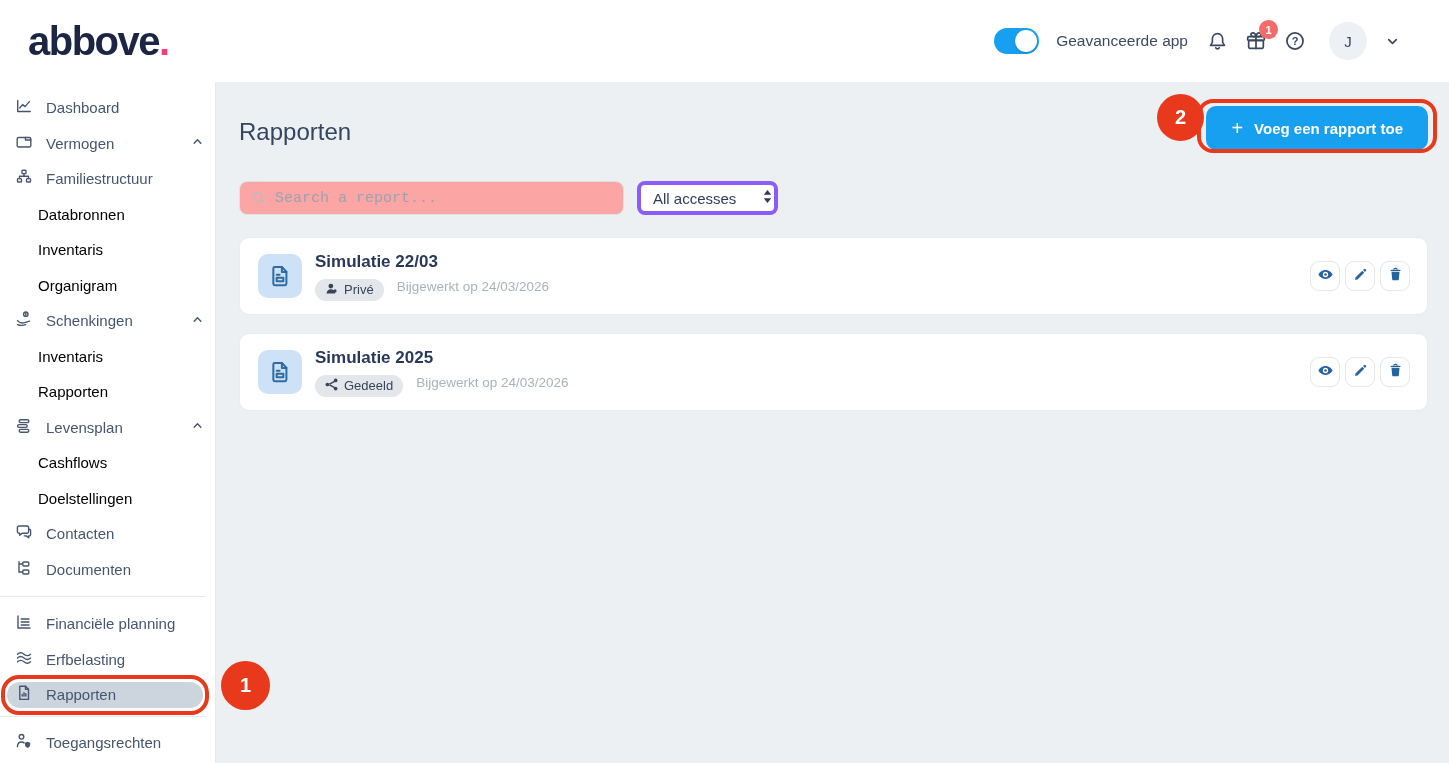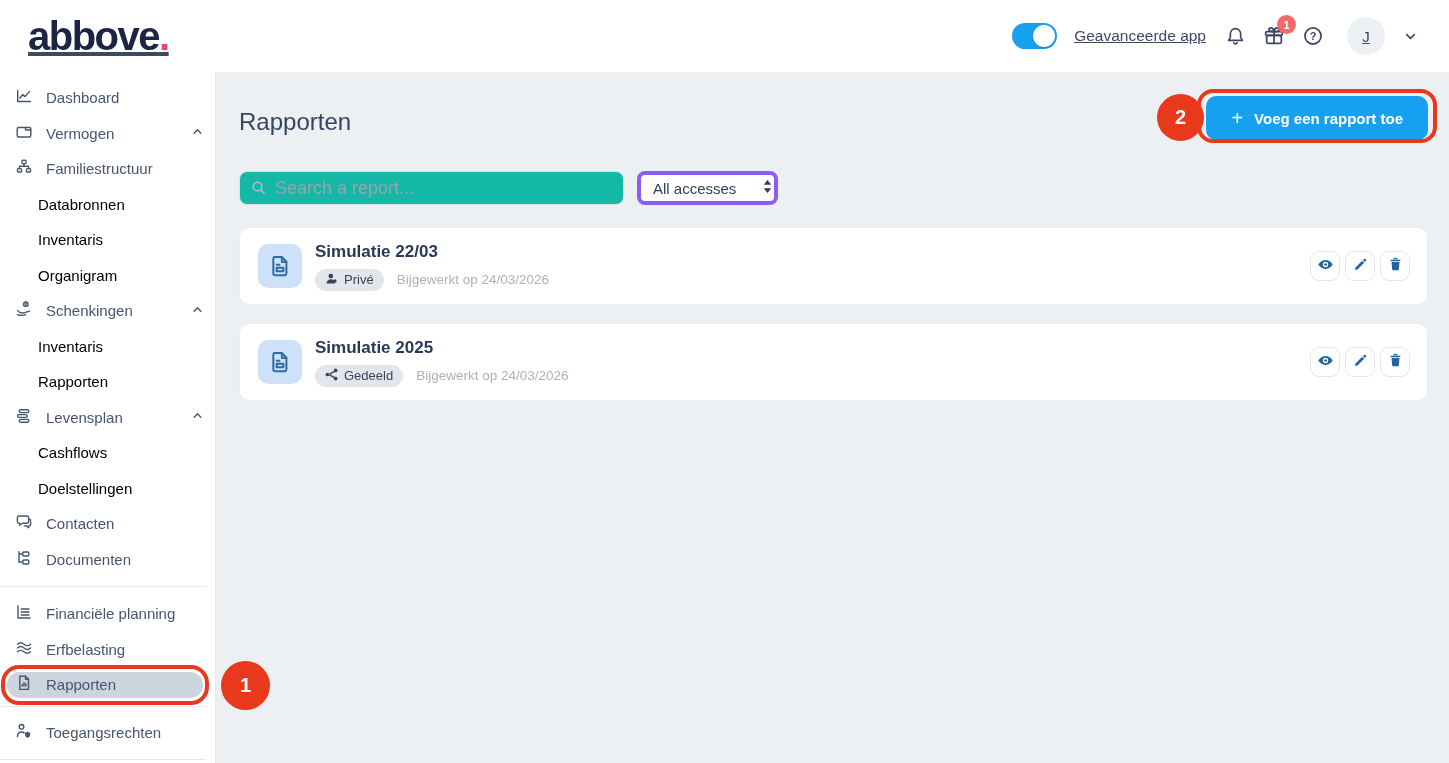--- a/index.html
+++ b/index.html
@@ -1,22 +1,22 @@
 <!DOCTYPE html>
 <html><head>
 <meta charset="utf-8">
 <style>
   * { margin:0; padding:0; box-sizing:border-box; }
   html,body { width:1449px; height:763px; overflow:hidden;
     font-family:"Liberation Sans", sans-serif; background:#fff; }
   body { position:relative; color:#3d4a63; }
 
   
-  .header { height:72px; display:flex; align-items:center; justify-content:space-between;
-    padding:0 30px 0 28px; background:#fff;text-decoration:underline; }
+  .header { height:82px; display:flex; align-items:center; justify-content:space-between;
+    padding:0 48px 0 28px; background:#fff; }
   .logo { font-size:40px; font-weight:800; letter-spacing:-1.5px; color:#1c2644; line-height:1; }
   .logo .dot { color:#f23f79; }
   .header-right { display:flex; align-items:center; gap:17px; color:#3b4660; }
   .toggle { width:45px; height:26px; border-radius:13px; background:#18a0f0; position:relative; cursor:pointer; }
   .toggle .knob { position:absolute; top:2px; right:2px; width:22px; height:22px; border-radius:50%;
     background:#fff; box-shadow:0 1px 2px rgba(0,0,0,.2); }
   .toggle-label { font-size:15.5px; color:#3d4a63; margin-right:2px; }
   .icon-btn { display:flex; align-items:center; justify-content:center; cursor:pointer; position:relative; }
   .gift-badge { position:absolute; top:-10px; right:-11px; min-width:19px; height:19px; border-radius:50%;
     background:#f56a6a; color:#fff; font-size:11px; font-weight:700;
@@ -51,36 +51,36 @@
     background:#18a0f0; color:#fff; border:none; border-radius:10px; height:44px; padding:0 25px;
     font-family:inherit; font-size:15px; font-weight:700; cursor:pointer; }
   .add-btn .plus { font-size:20px; font-weight:400; line-height:1; }
   .add-btn::after { content:''; position:absolute; inset:-7px -9px -3px -9px;
     border:4px solid #e8391d; border-radius:16px; pointer-events:none; }
 
   
   .filters { display:flex; gap:13px; margin-top:31px; }
   .search-box { position:relative; width:385px; }
   .search-box input { width:100%; height:34px; border:1px solid #dfe3e8; border-radius:8px;
-    background:#14b8a6; padding:0 12px 0 35px; font-family:Liberation Sans, sans-serif; font-size:18px; color:#33455f; outline:none; }
+    background:#fca5a5; padding:0 12px 0 35px; font-family:Liberation Mono, monospace; font-size:15px; color:#33455f; outline:none; }
   .search-box input::placeholder { color:#9aa3b0; }
   .search-box .mag { position:absolute; left:11px; top:8px; color:#b6bdc7; }
   .select-box { width:141px; height:34px; border:4px solid #8b5cf6; border-radius:8px; background:#fff;
     display:flex; align-items:center; justify-content:space-between; padding:0 0 0 12px;
     font-size:15px; color:#2f3e57; cursor:pointer; }
 
   
   .cards { margin-top:22px; }
   .card { background:#fff; border:1px solid #e9ecef; border-radius:10px; height:78px;
     display:flex; align-items:center; padding:0 17px 0 18px; margin-bottom:18px; }
   .doc-square { width:44px; height:44px; border-radius:10px; background:#cde2f6; color:#2e6ca5;
     display:flex; align-items:center; justify-content:center; flex-shrink:0; }
   .card-text { margin-left:13px; }
   .card-title { font-size:17px; font-weight:700; color:#29395a; }
-  .card-meta { display:flex; align-items:center; margin-top:7px; }
+  .card-meta { display:flex; margin-top:7px; }
   .badge { display:inline-flex; align-items:center; gap:6px; background:#e3e6ea; color:#38445a;
     border-radius:12px; padding:3px 10px; font-size:13px; font-weight:500; }
   .updated { color:#abb2bc; font-size:13.5px; margin-left:13px; }
   .card-actions { margin-left:auto; display:flex; gap:5px; }
   .action-btn { width:30px; height:30px; border:1px solid #e4e7ea; border-radius:9px; background:#fff;
     color:#27639e; display:flex; align-items:center; justify-content:center; cursor:pointer; }
 
   
   .anno-circle { position:absolute; background:#e8391d; border-radius:50%; color:#fff;
     font-weight:700; display:flex; align-items:center; justify-content:center; z-index:50; }

